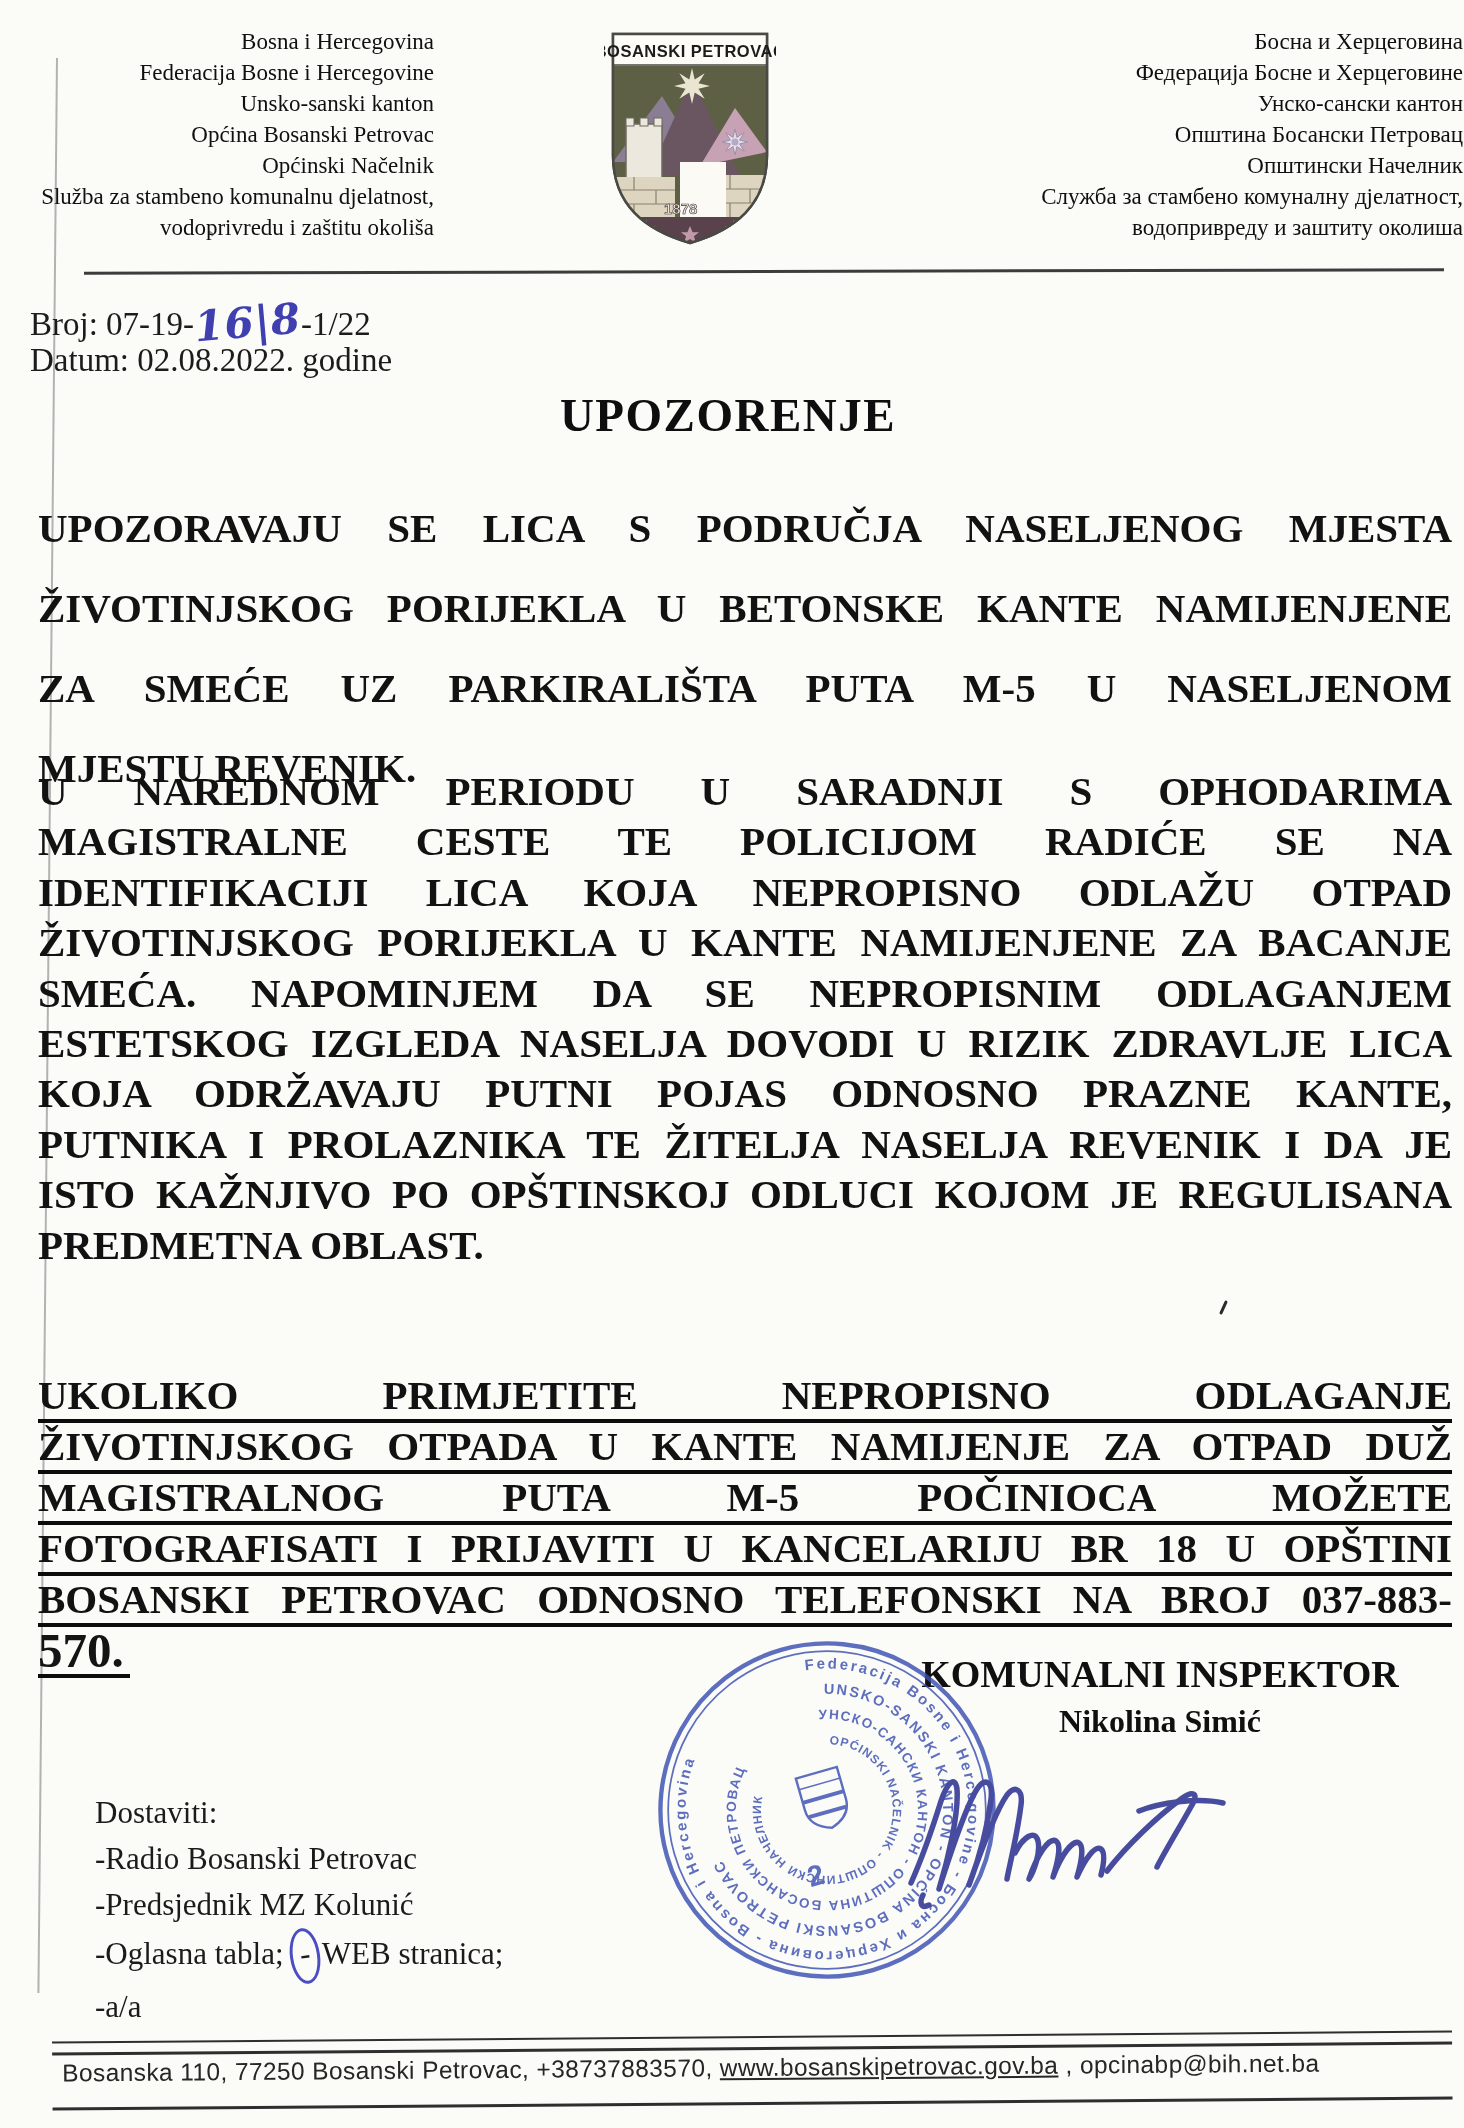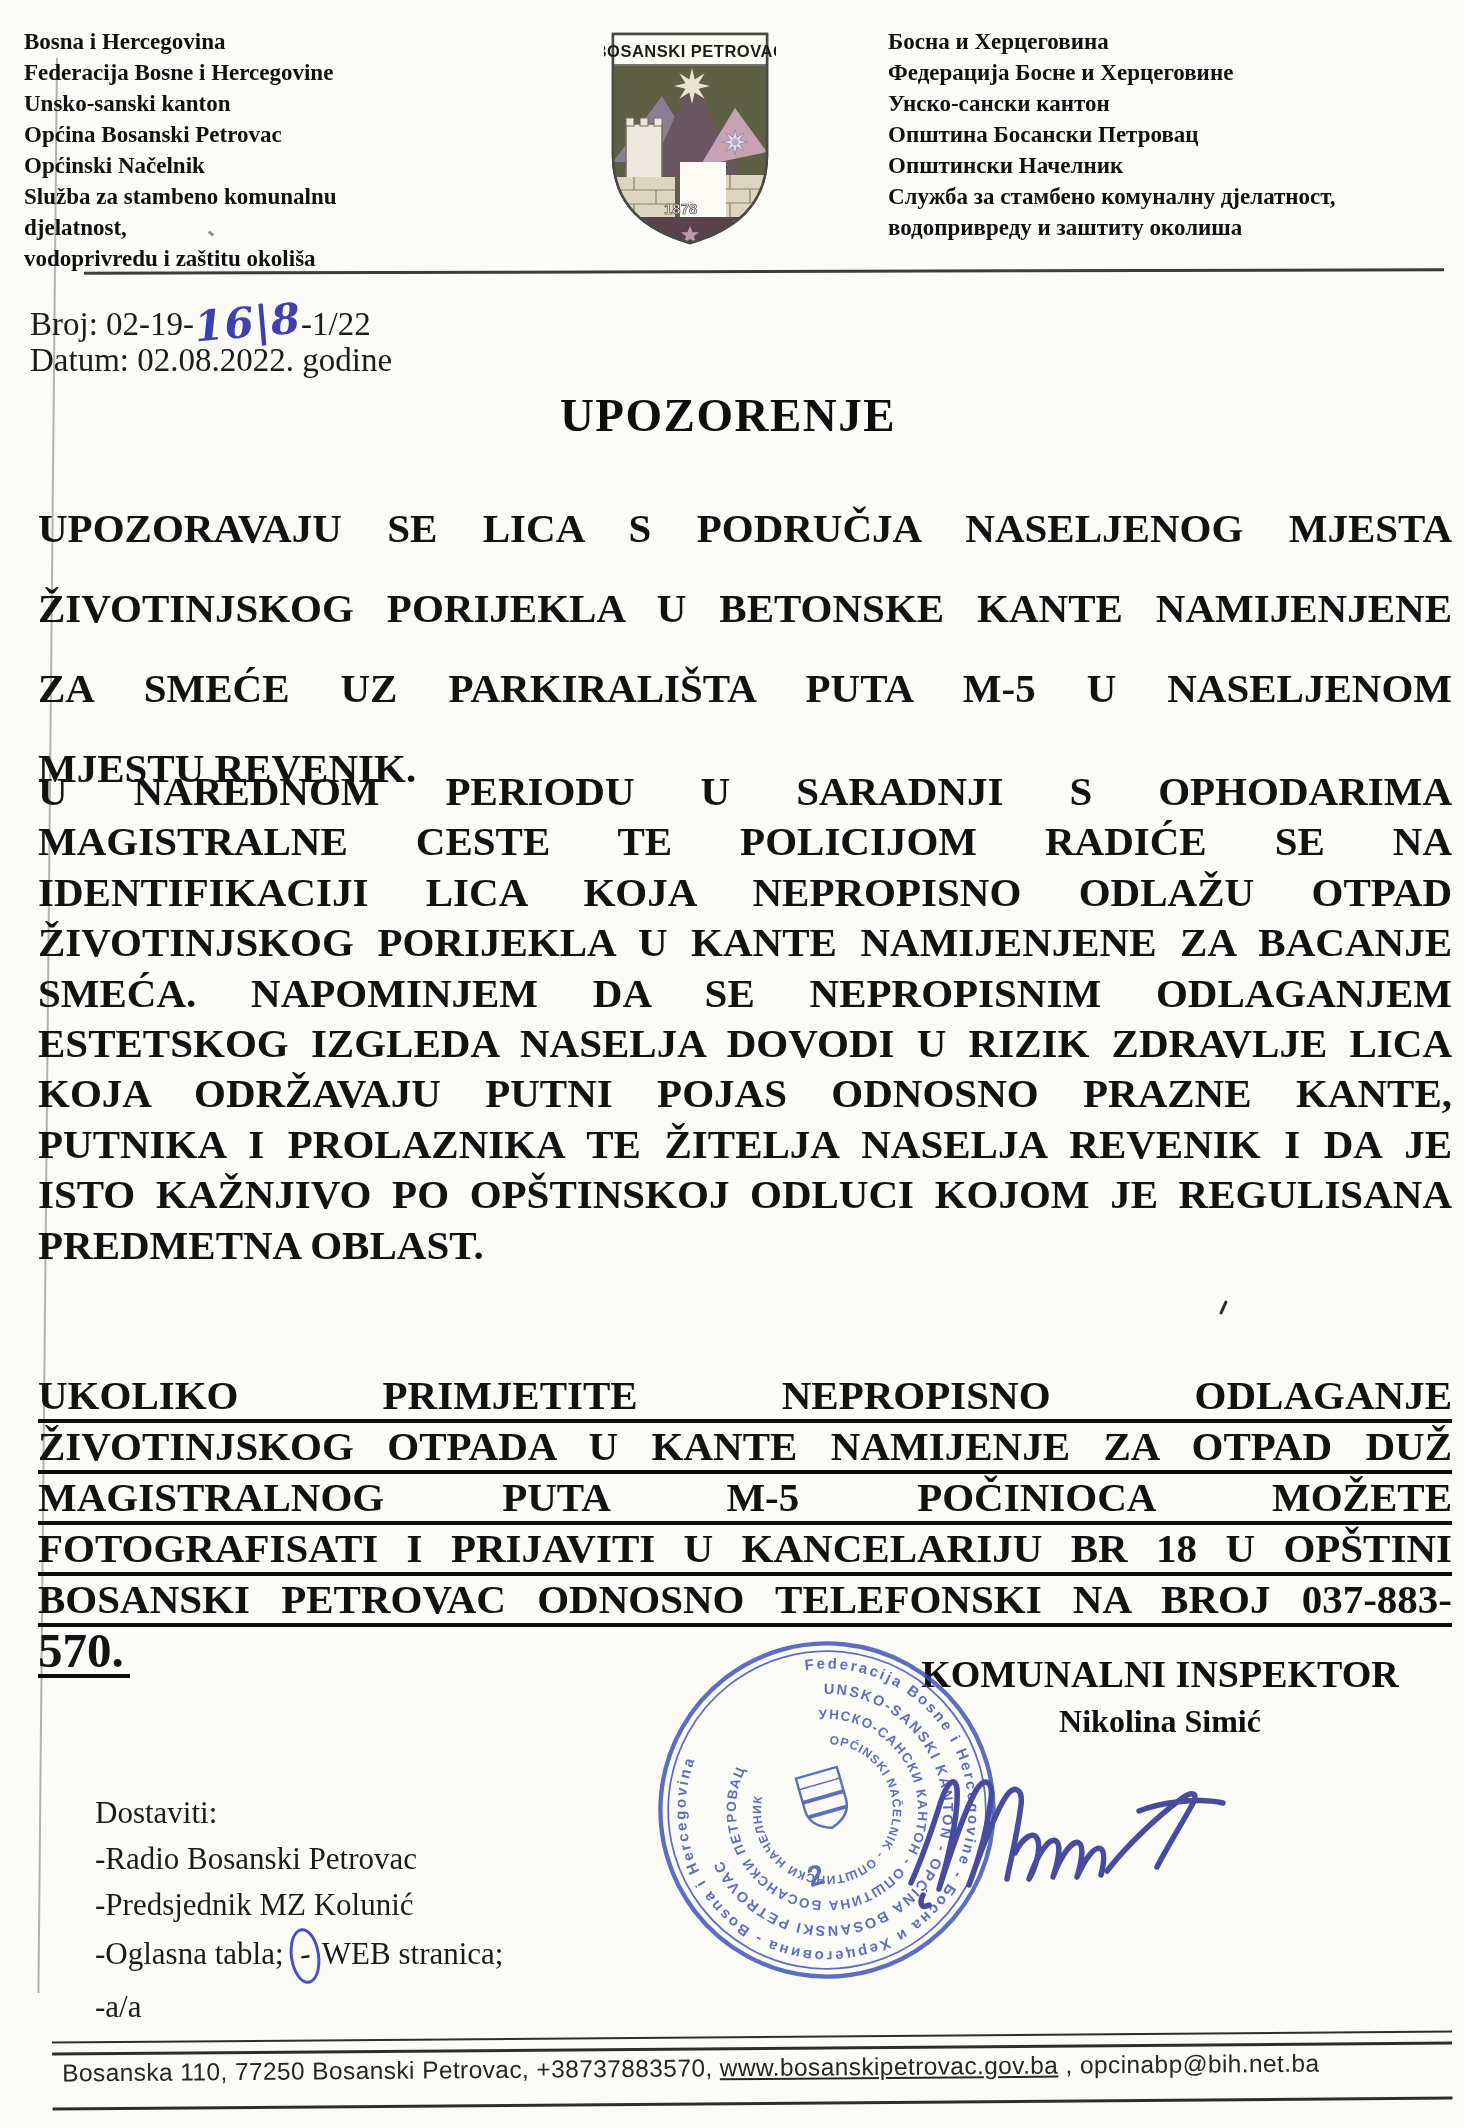--- a/index.html
+++ b/index.html
@@ -4,21 +4,21 @@
 <style>
   html,body{margin:0;padding:0;}
   body{
     width:1464px;height:2128px;position:relative;
     background:#fbfbf8;
     font-family:"Liberation Serif","DejaVu Serif",serif;
     color:#141414;overflow:hidden;
   }
   .abs{position:absolute;}
   
-  .hdr-block{font-weight:bold;font-size:23px;line-height:31px;text-align:left;color:#101010;}
+  .hdr-block{font-weight:normal;font-size:23px;line-height:31px;text-align:right;color:#101010;}
   .hdr-left{left:24px;top:26px;width:410px;}
   .hdr-right{left:888px;top:26px;width:575px;}
   .sep-line{left:84px;top:270px;width:1360px;height:3px;background:#3c3c3c;transform:rotate(-0.15deg);}
   
   .meta-line{left:30px;font-size:33px;color:#1c1c1c;}
   .hand-ink{
     display:inline-block;color:#3f3fb0;font-weight:bold;font-size:42px;
     font-style:italic;transform:rotate(-5deg) translateY(2px);letter-spacing:1px;
     font-family:"DejaVu Serif",serif;
   }
@@ -141,21 +141,21 @@
     </g>
     <path d="M9,10 H163 V131 C163,181 131,206 86,219 C41,206 9,181 9,131 Z" fill="none" stroke="#4a4a44" stroke-width="2.5"></path>
     <line x1="9" y1="41" x2="163" y2="41" stroke="#4a4a44" stroke-width="1.5"></line>
     <text x="86" y="33" font-size="16.5" font-weight="bold" fill="#1c1c1c" text-anchor="middle" letter-spacing="0.5">BOSANSKI PETROVAC</text>
   </svg>
 </div>
 
 <div class="abs sep-line"></div>
 
 <div class="abs meta-line" style="top:296px;">
-  <span>Broj: 02-19-</span><span class="hand-ink">16|8</span><span>-1/22</span>
+  <span>Broj: 07-19-</span><span class="hand-ink">16|8</span><span>-1/22</span>
 </div>
 <div class="abs meta-line" style="top:342px;">Datum: 02.08.2022. godine</div>
 
 <div class="abs doc-title">UPOZORENJE</div>
 
 <div class="abs para para1">
     <div class="jline">UPOZORAVAJU SE LICA S PODRUČJA NASELJENOG MJESTA</div>
     <div class="jline">ŽIVOTINJSKOG PORIJEKLA U BETONSKE KANTE NAMIJENJENE</div>
     <div class="jline">ZA SMEĆE UZ PARKIRALIŠTA PUTA M-5 U NASELJENOM</div>
     <div class="jline">MJESTU REVENIK.</div>

